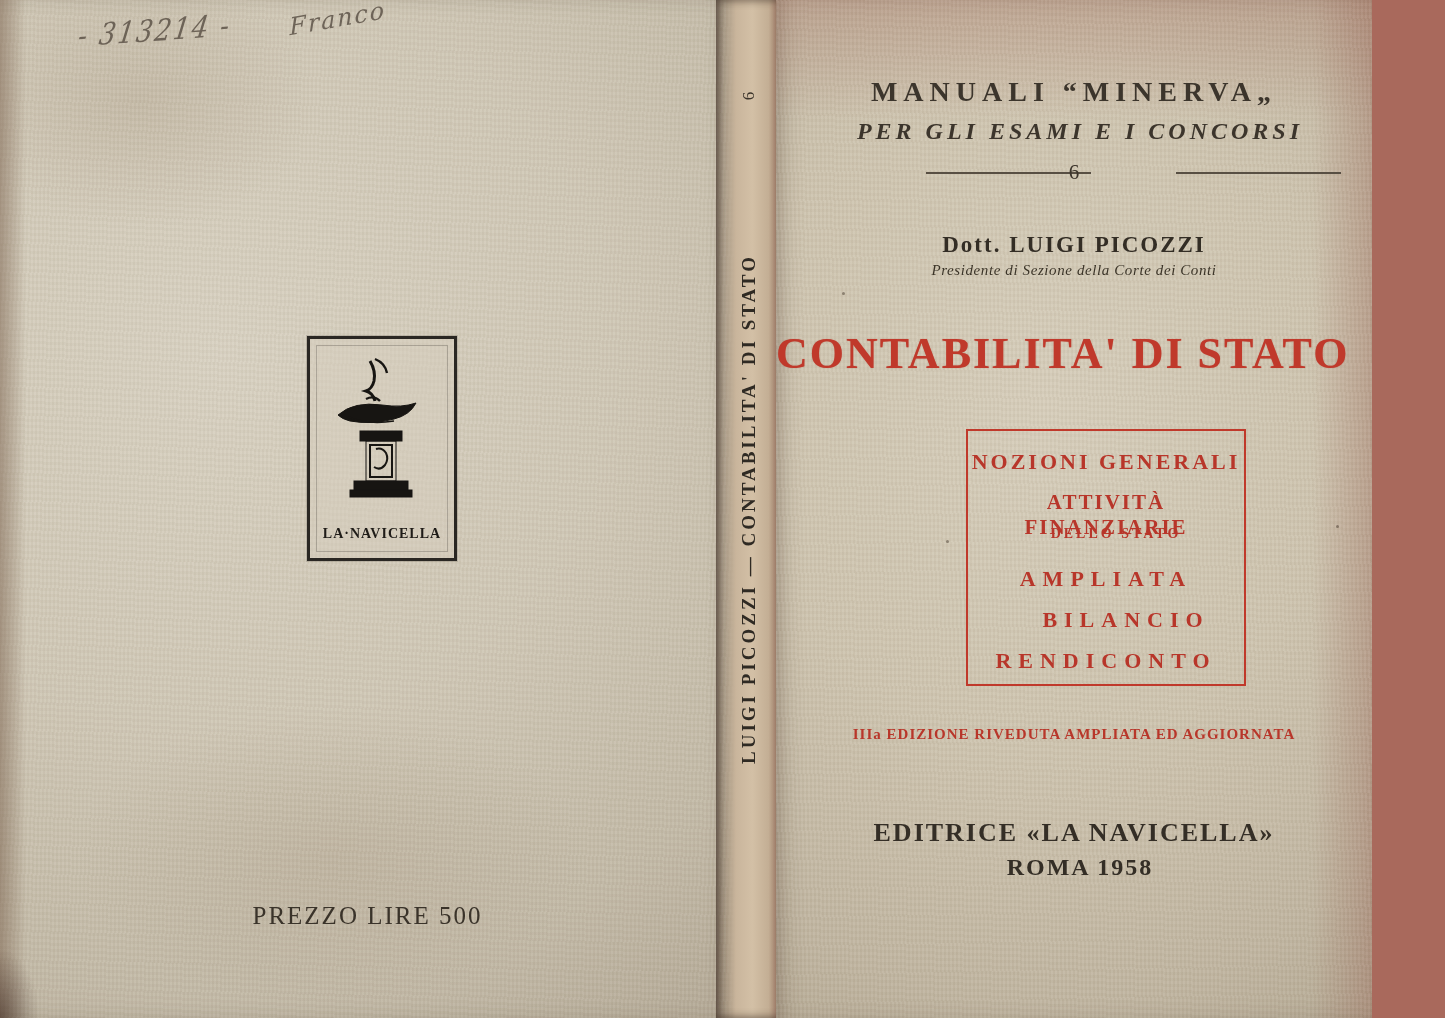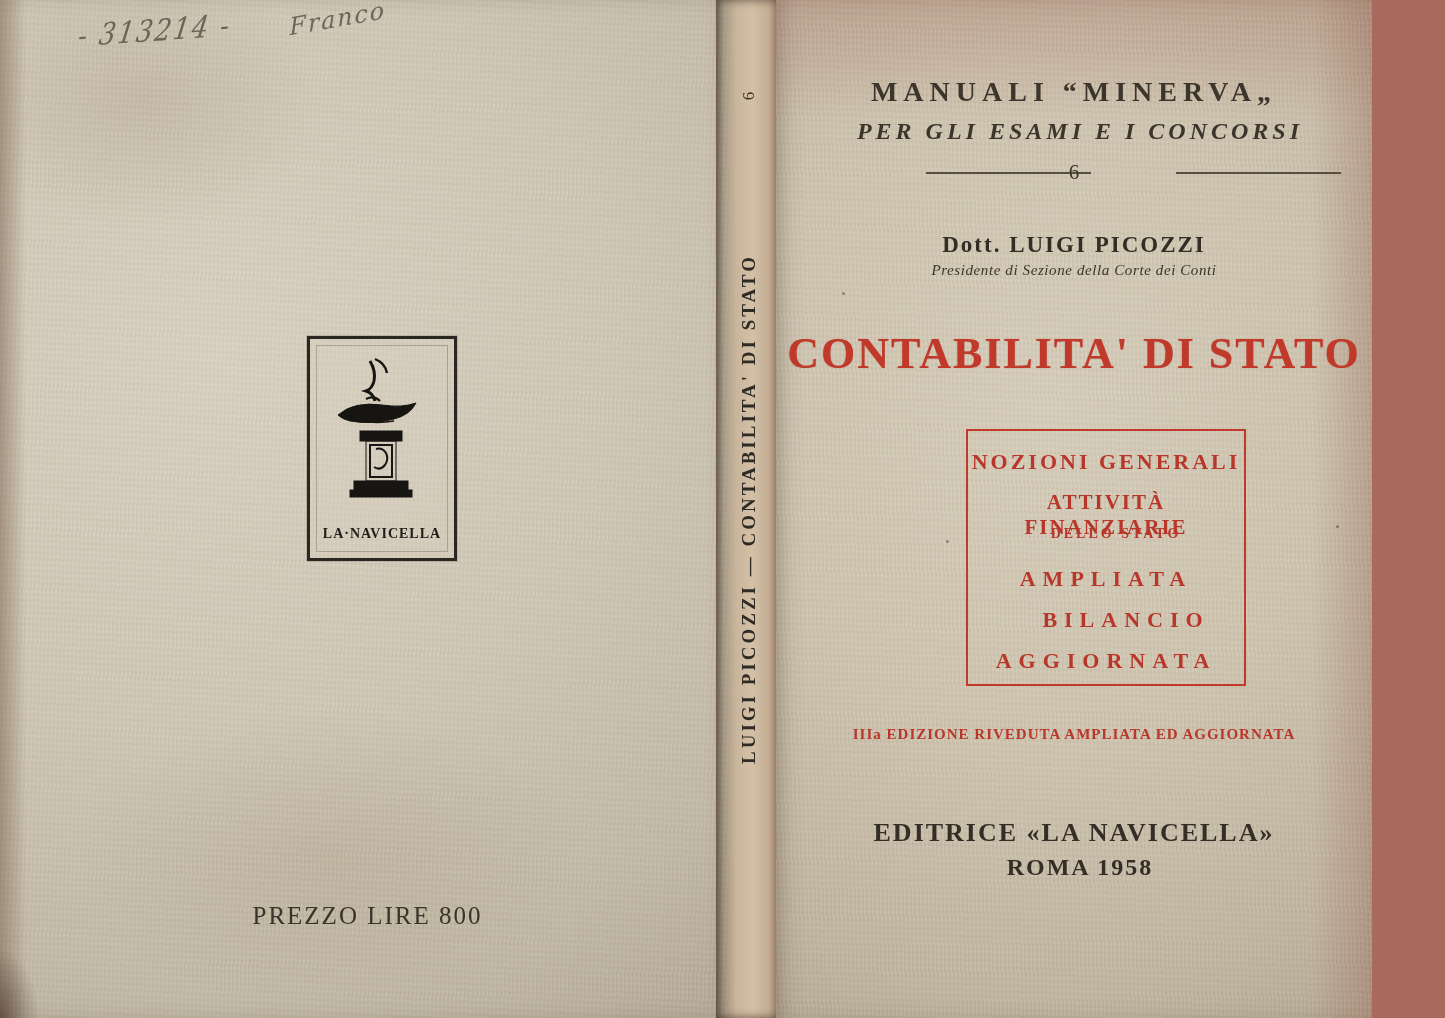--- a/index.html
+++ b/index.html
@@ -271,21 +271,21 @@
     font-style: italic;
     font-size: 15px;
     letter-spacing: .6px;
     color: #3b3428;
   }
 
   .book-title {
     position: absolute;
     left: 0; right: 0;
     top: 328px;
-    text-align: center;
+    text-align: left;
     font-family: "Liberation Serif", serif;
     font-weight: bold;
     font-size: 44px;
     letter-spacing: 2px;
     color: #c0392b;
     text-shadow: 0 0 1px rgba(170,50,35,.5);
   }
 
   .topics-box {
     position: absolute;
@@ -383,21 +383,21 @@
             <path d="M44 92 h22 v32 h-22z" fill="none" stroke-width="2"></path>
             <path d="M50 96 q6 -2 10 4 q3 6 -1 12 q-5 6 -11 2" fill="none" stroke-width="2"></path>
             <rect x="28" y="128" width="54" height="9" stroke-width="1"></rect>
             <rect x="24" y="137" width="62" height="7" stroke-width="1"></rect>
           </g>
         </svg>
       </span>
       <div class="logo-caption">LA·NAVICELLA</div>
     </div>
 
-    <div class="price">PREZZO LIRE 800</div>
+    <div class="price">PREZZO LIRE 500</div>
   </div>
 
   <div class="spine">
     <div class="vnum">6</div>
     <div class="vtext">LUIGI PICOZZI  —  CONTABILITA' DI STATO</div>
   </div>
 
   <div class="front-cover">
     <div class="tint-top"></div>
     <div class="tint-right"></div>
@@ -417,21 +417,21 @@
     <div class="author-role">Presidente di Sezione della Corte dei Conti</div>
 
     <div class="book-title">CONTABILITA' DI STATO</div>
 
     <div class="topics-box">
       <div class="line t1">NOZIONI GENERALI</div>
       <div class="line t2">ATTIVITÀ FINANZIARIE</div>
       <div class="line t3">DELLO STATO</div>
       <div class="line t4">AMPLIATA</div>
       <div class="line t5">BILANCIO</div>
-      <div class="line t6">AGGIORNATA</div>
+      <div class="line t6">RENDICONTO</div>
     </div>
 
     <div class="edition">IIIa EDIZIONE RIVEDUTA AMPLIATA ED AGGIORNATA</div>
 
     <div class="publisher">EDITRICE «LA NAVICELLA»</div>
     <div class="publisher-city">ROMA 1958</div>
   </div>
 
   <div class="corner-dark"></div>
 </div>

